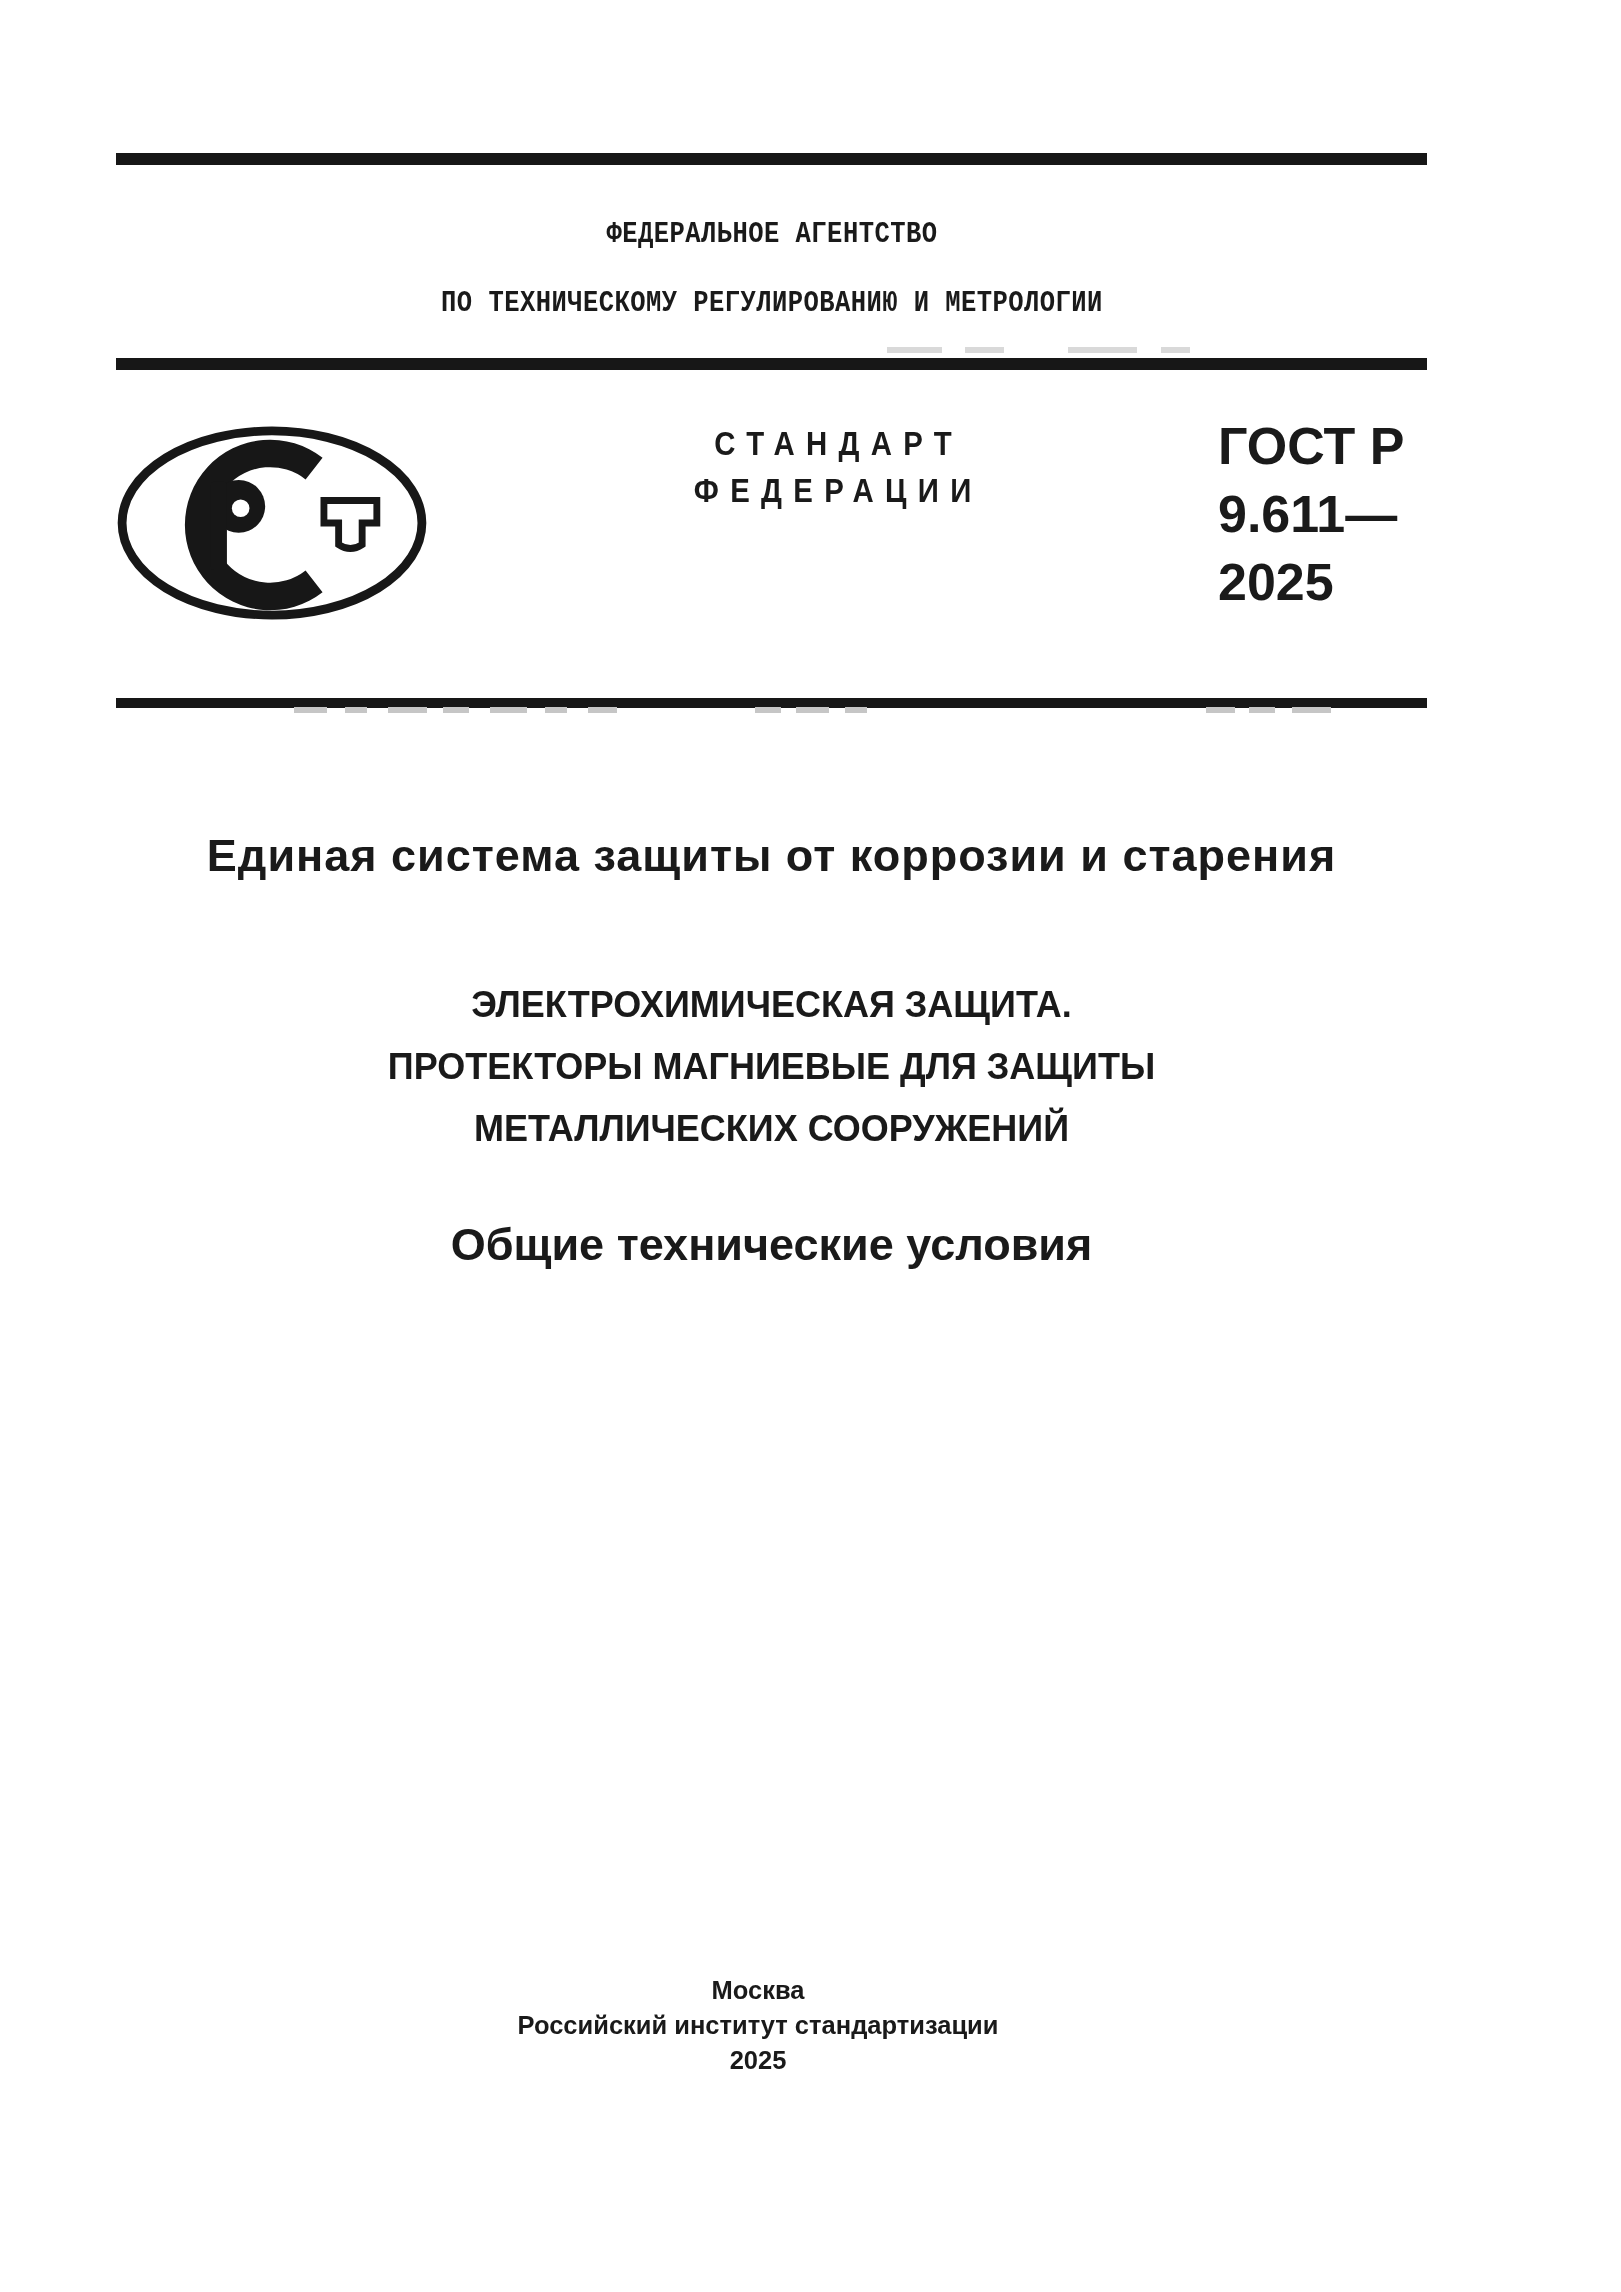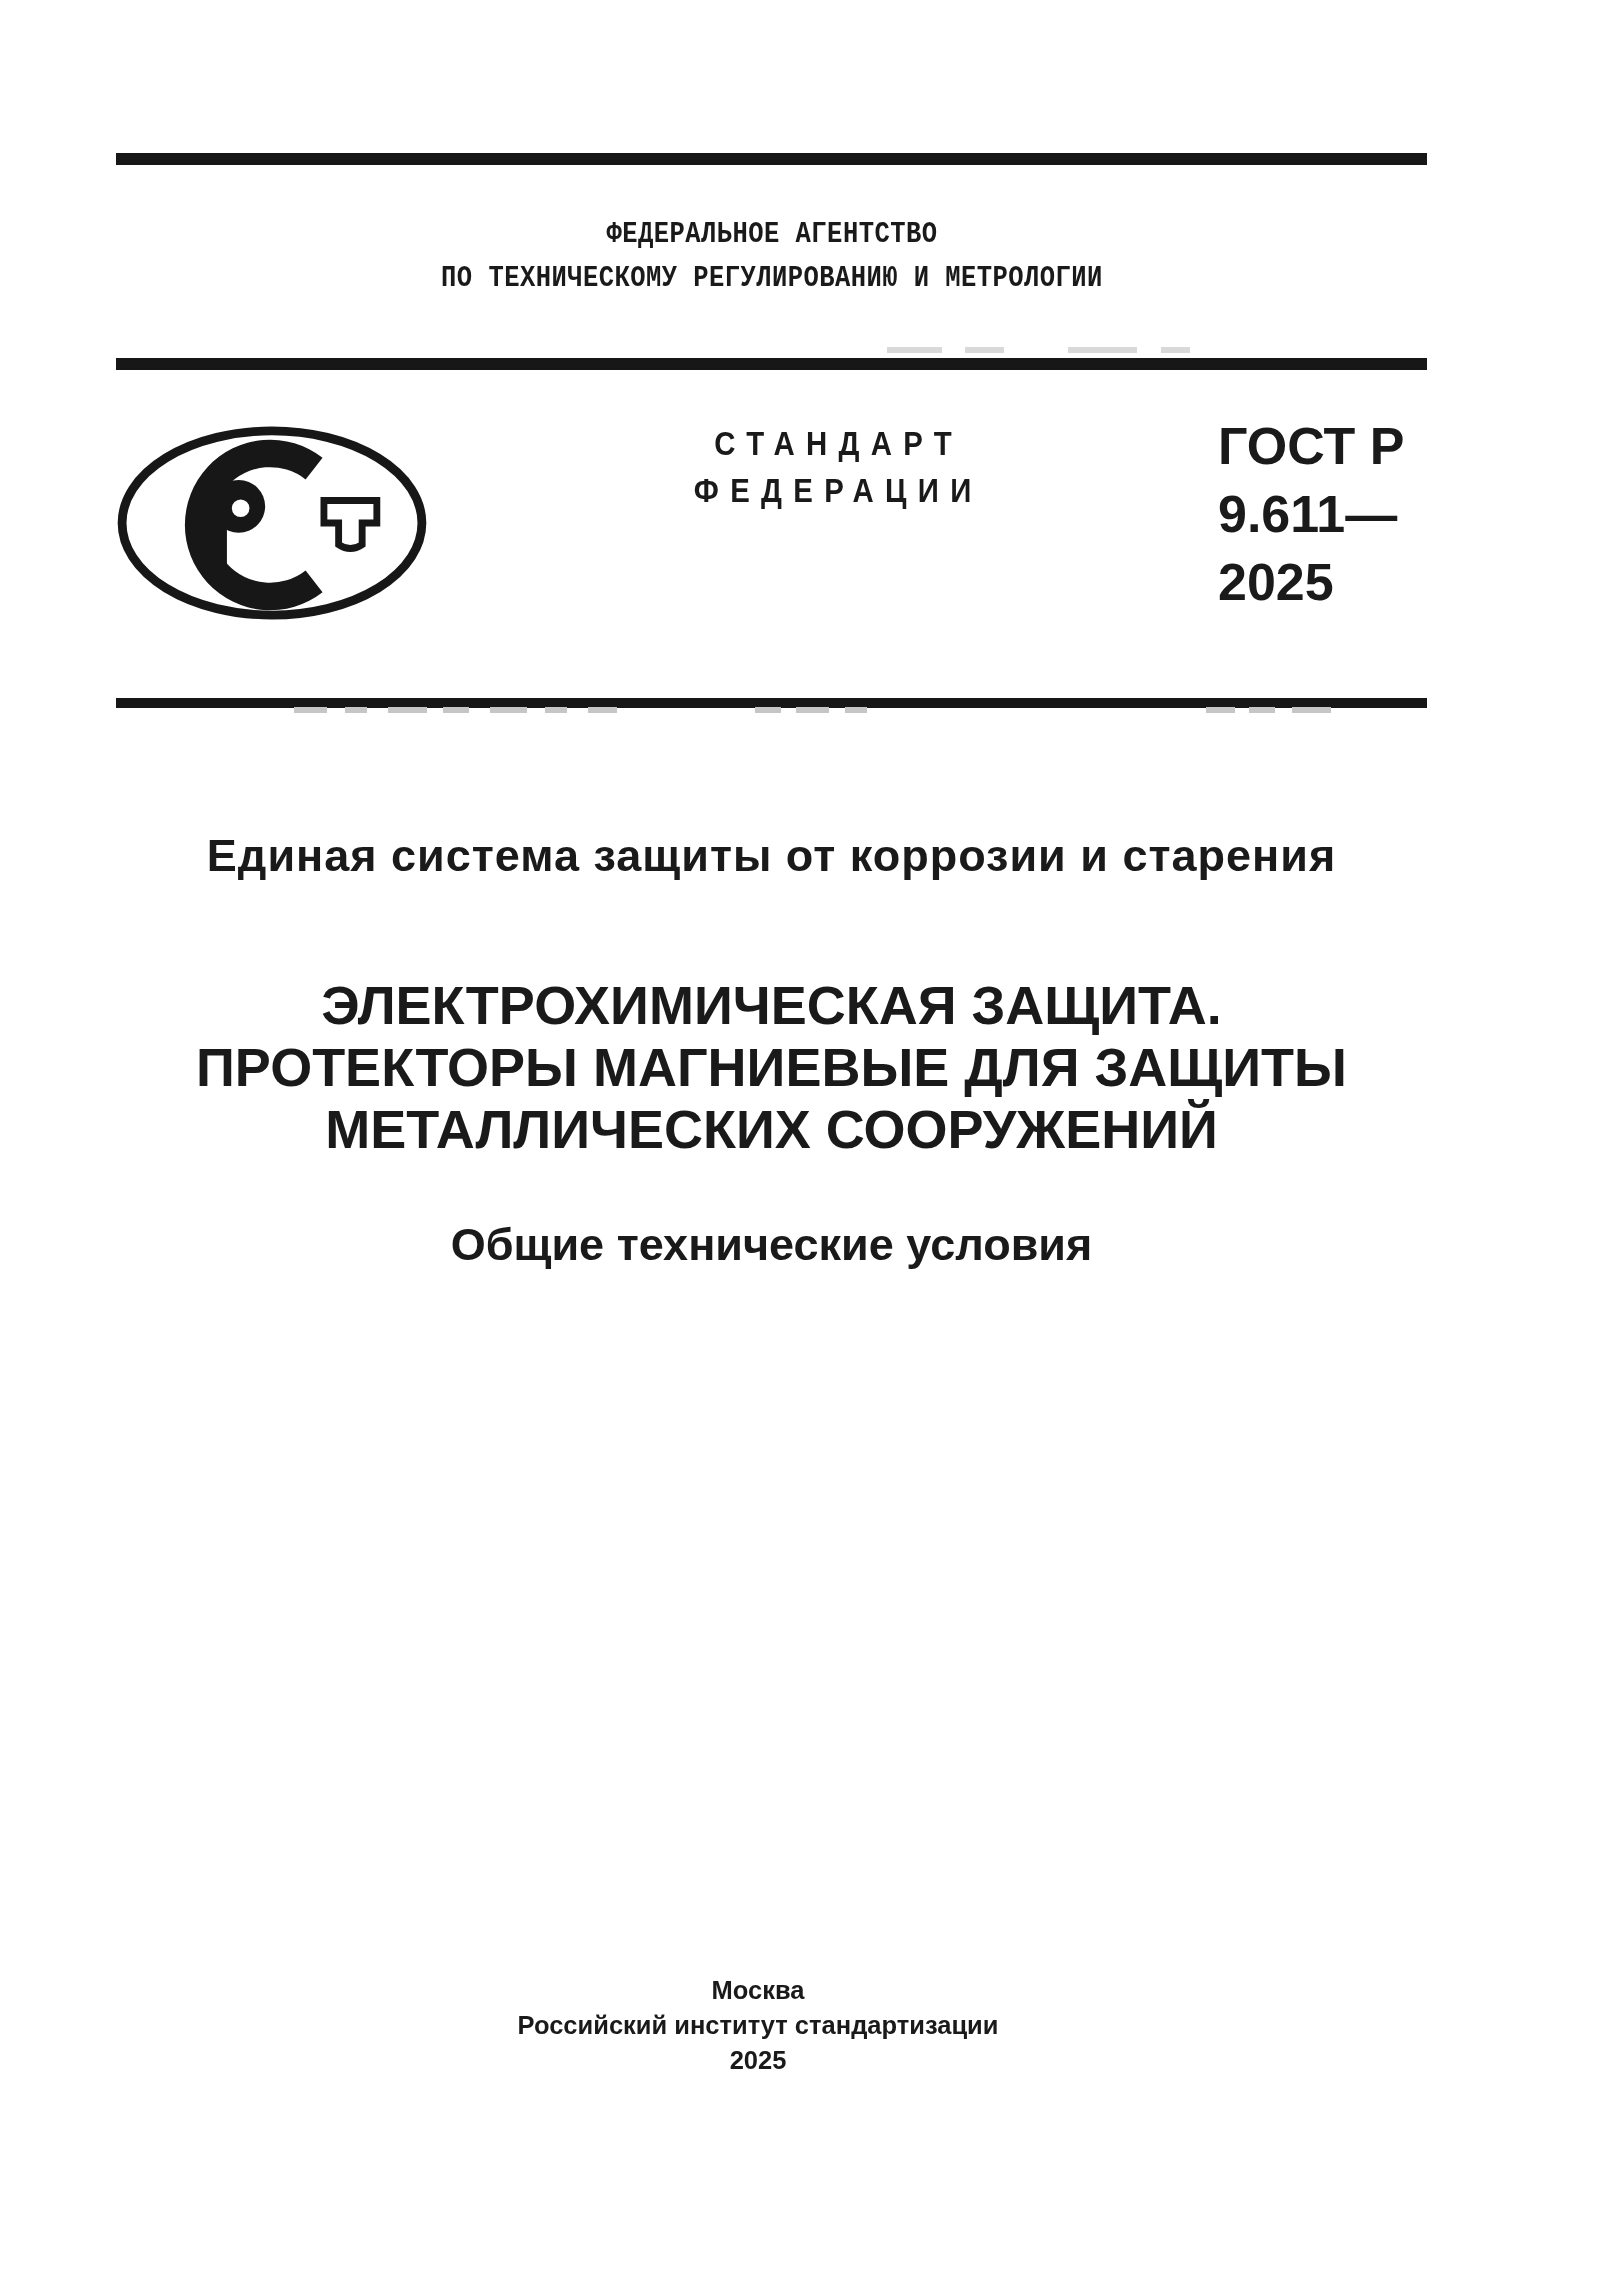--- a/index.html
+++ b/index.html
@@ -28,21 +28,21 @@
     position: absolute;
     left: 116px; top: 218px;
     width: 1311px;
     text-align: center;
     font-weight: 700;
     font-size: 29px;
     line-height: 33px;
     white-space: nowrap;
     font-family: Liberation Mono, monospace;
   }
-  .agency .line2 { margin-top: 11px; }
+  .agency .line2 { margin-top: 36px; }
   .cond {
     display: inline-block;
     transform: scaleX(0.88);
     transform-origin: 50% 50%;
     letter-spacing: 0.5px;
   }
 
   
   .logo {
     position: absolute;
@@ -87,21 +87,21 @@
     line-height: 46px;
     letter-spacing: 1px;
     white-space: nowrap;
   }
   .main-title {
     position: absolute;
     left: 116px; top: 974px;
     width: 1311px;
     text-align: center;
     font-weight: 700;
-    font-size: 54px;
+    font-size: 36px;
     line-height: 62px;
     white-space: nowrap;
   }
   .subtitle {
     position: absolute;
     left: 116px; top: 1222px;
     width: 1311px;
     text-align: center;
     font-weight: 700;
     font-size: 45px;

